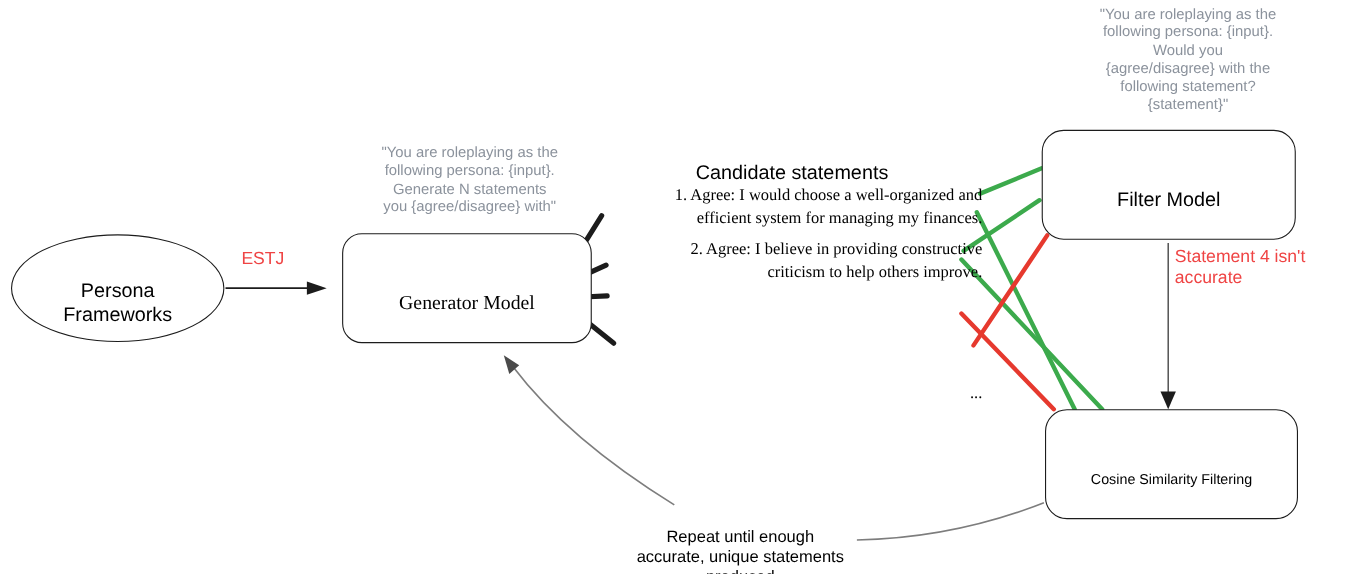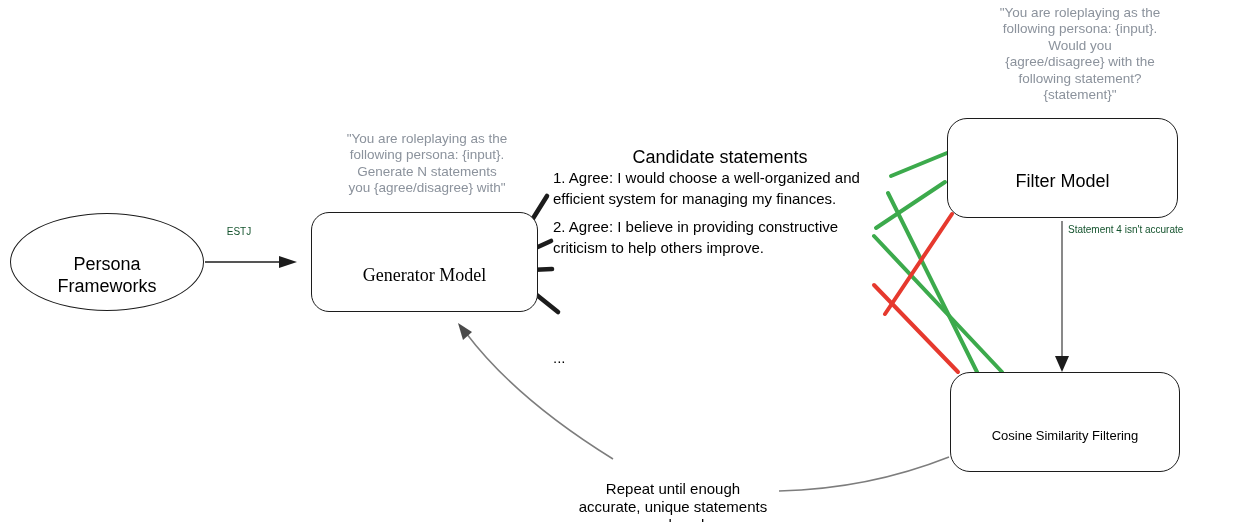--- a/index.html
+++ b/index.html
@@ -33,32 +33,33 @@
   .rounded { border-radius: 18px; }
   .prompt {
     position: absolute;
     font-size: 13.5px;
     line-height: 1.22;
     text-align: center;
     white-space: pre-line;
   }
   .small-note {
     position: absolute;
-    font-size: 10px;
+    font-size: 16px;
     line-height: 1.2;
-    color: #14532d;
+    color: #ef4444;
   }
   .stmt {
     position: absolute;
     left: 553px;
     width: 340px;
     font-size: 15px;
     line-height: 1.38;
-    text-align: left;
+    text-align: right;
     white-space: pre-line;
+    font-family: Liberation Serif, serif;
   }
   .title {
     position: absolute;
     font-size: 18px;
     text-align: center;
   }
   #connector-layer {
     position: absolute;
     left: 0; top: 0;
     width: 1242px; height: 522px;

